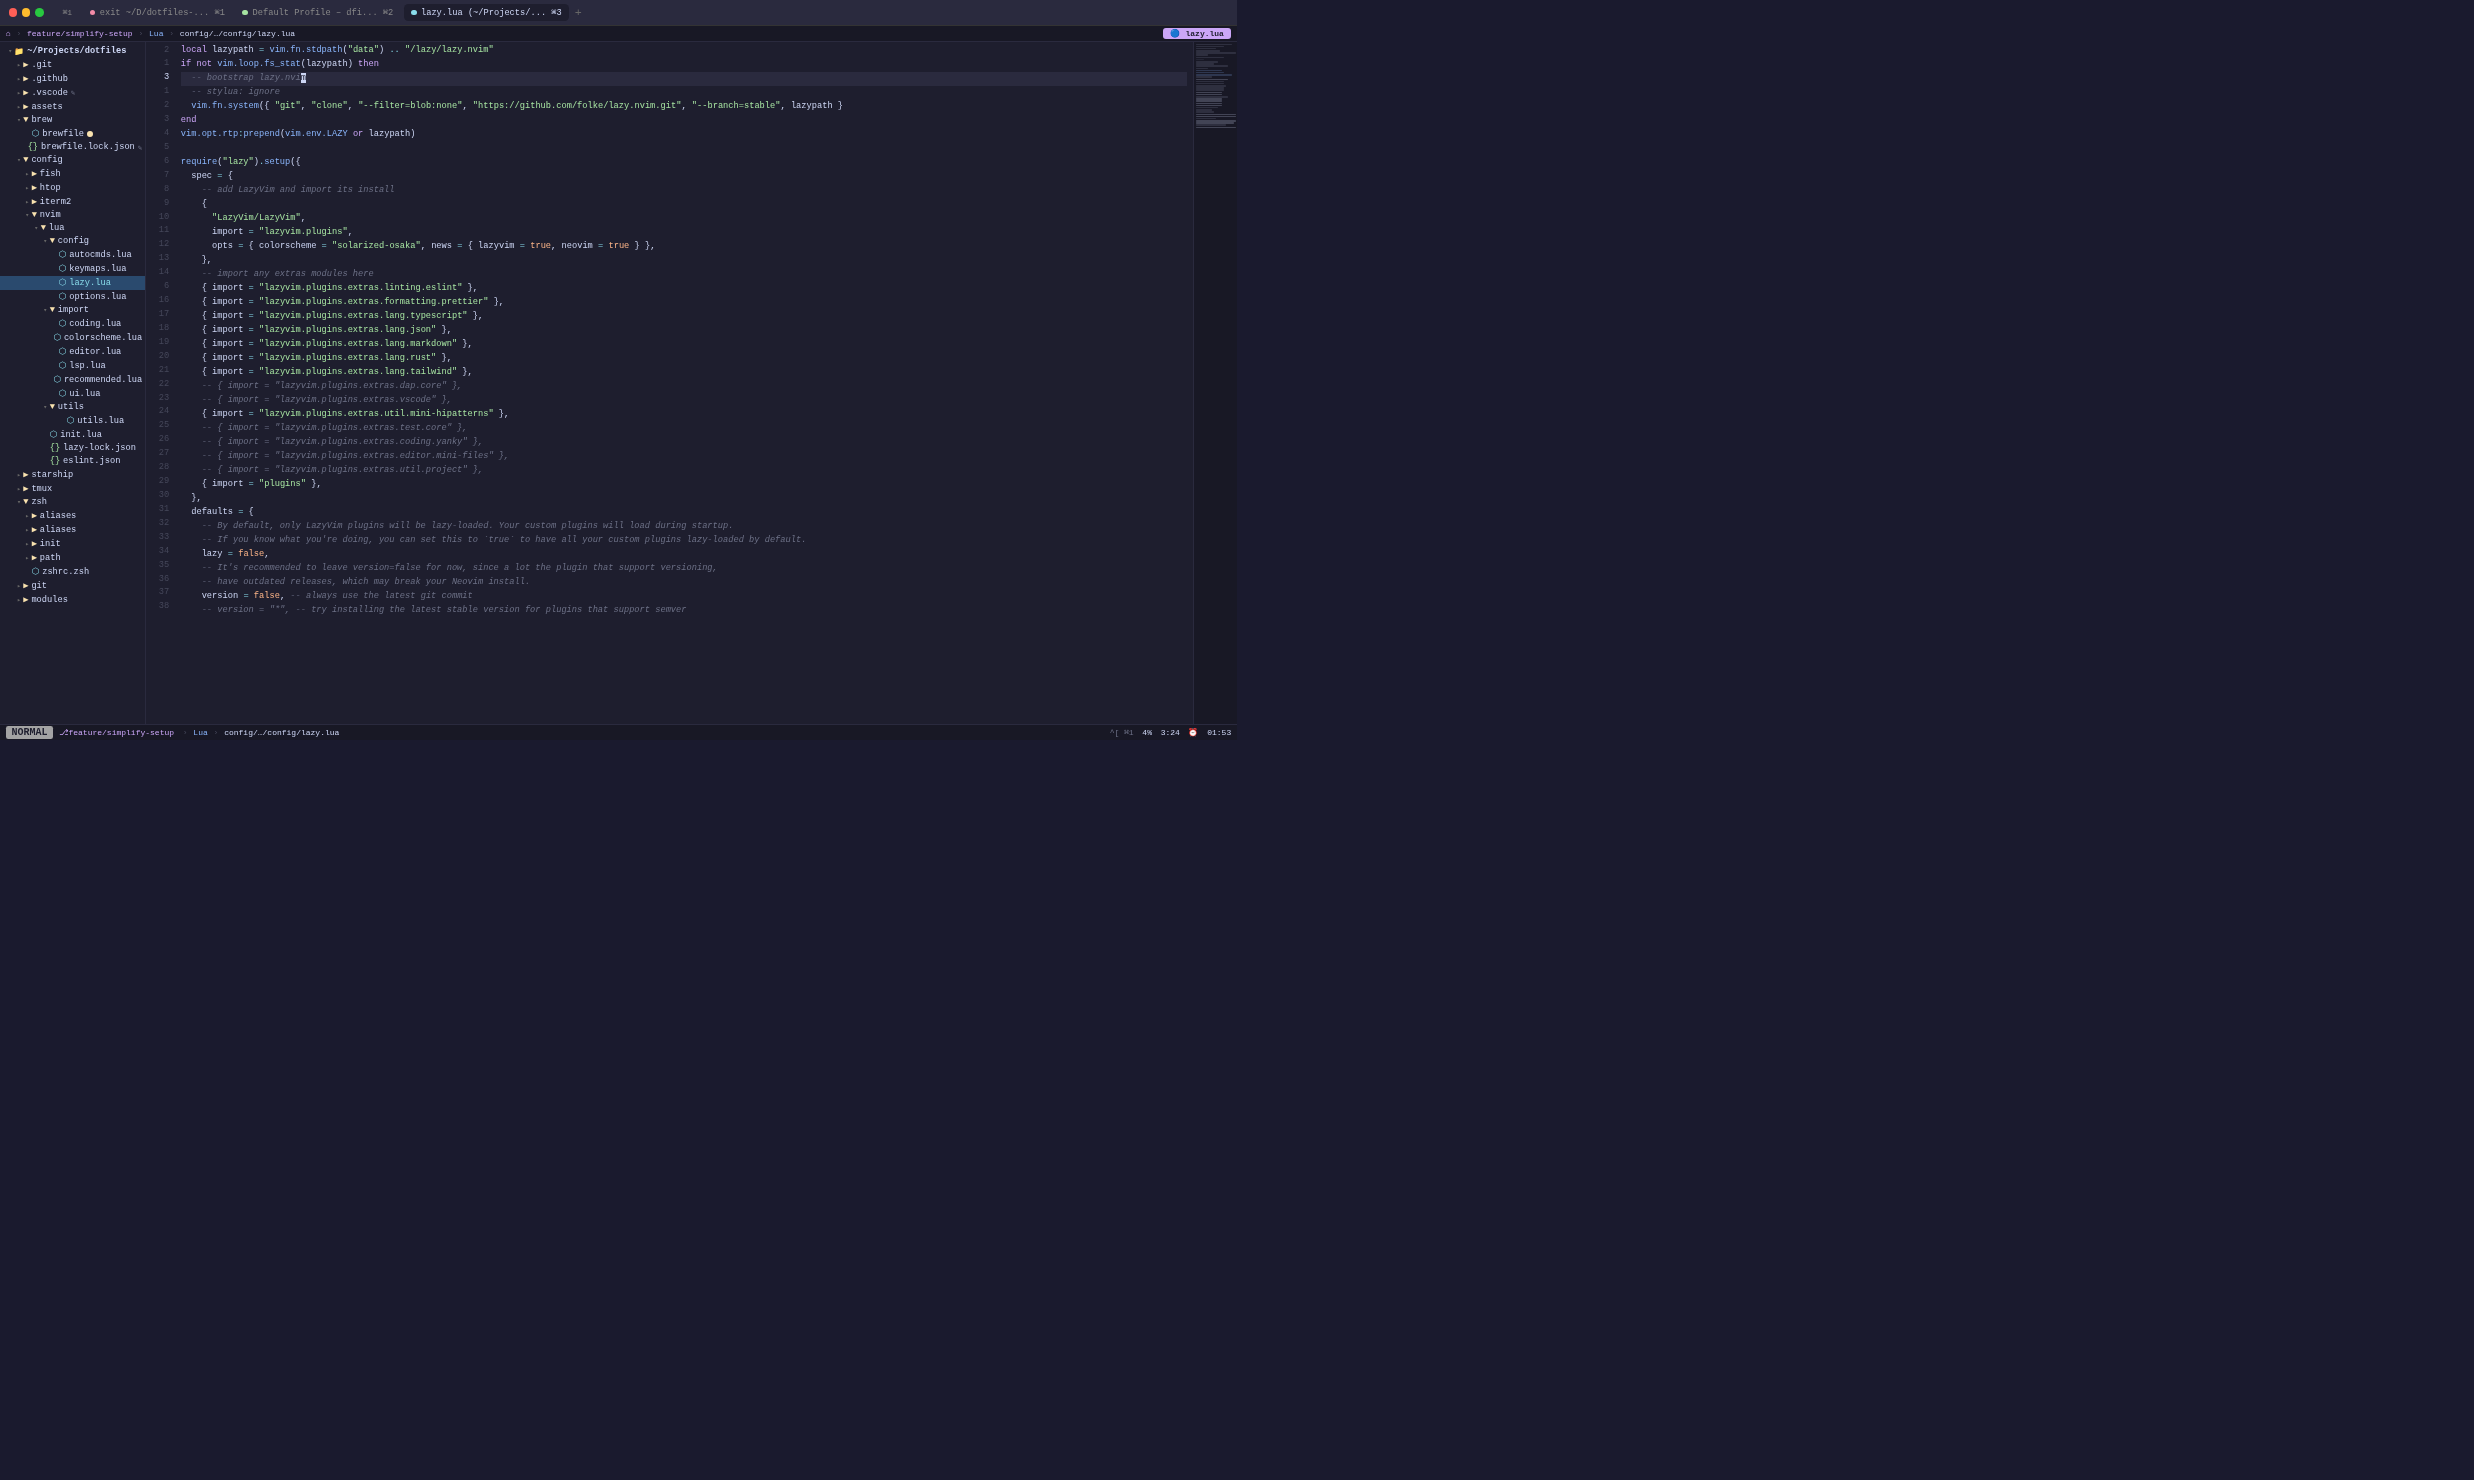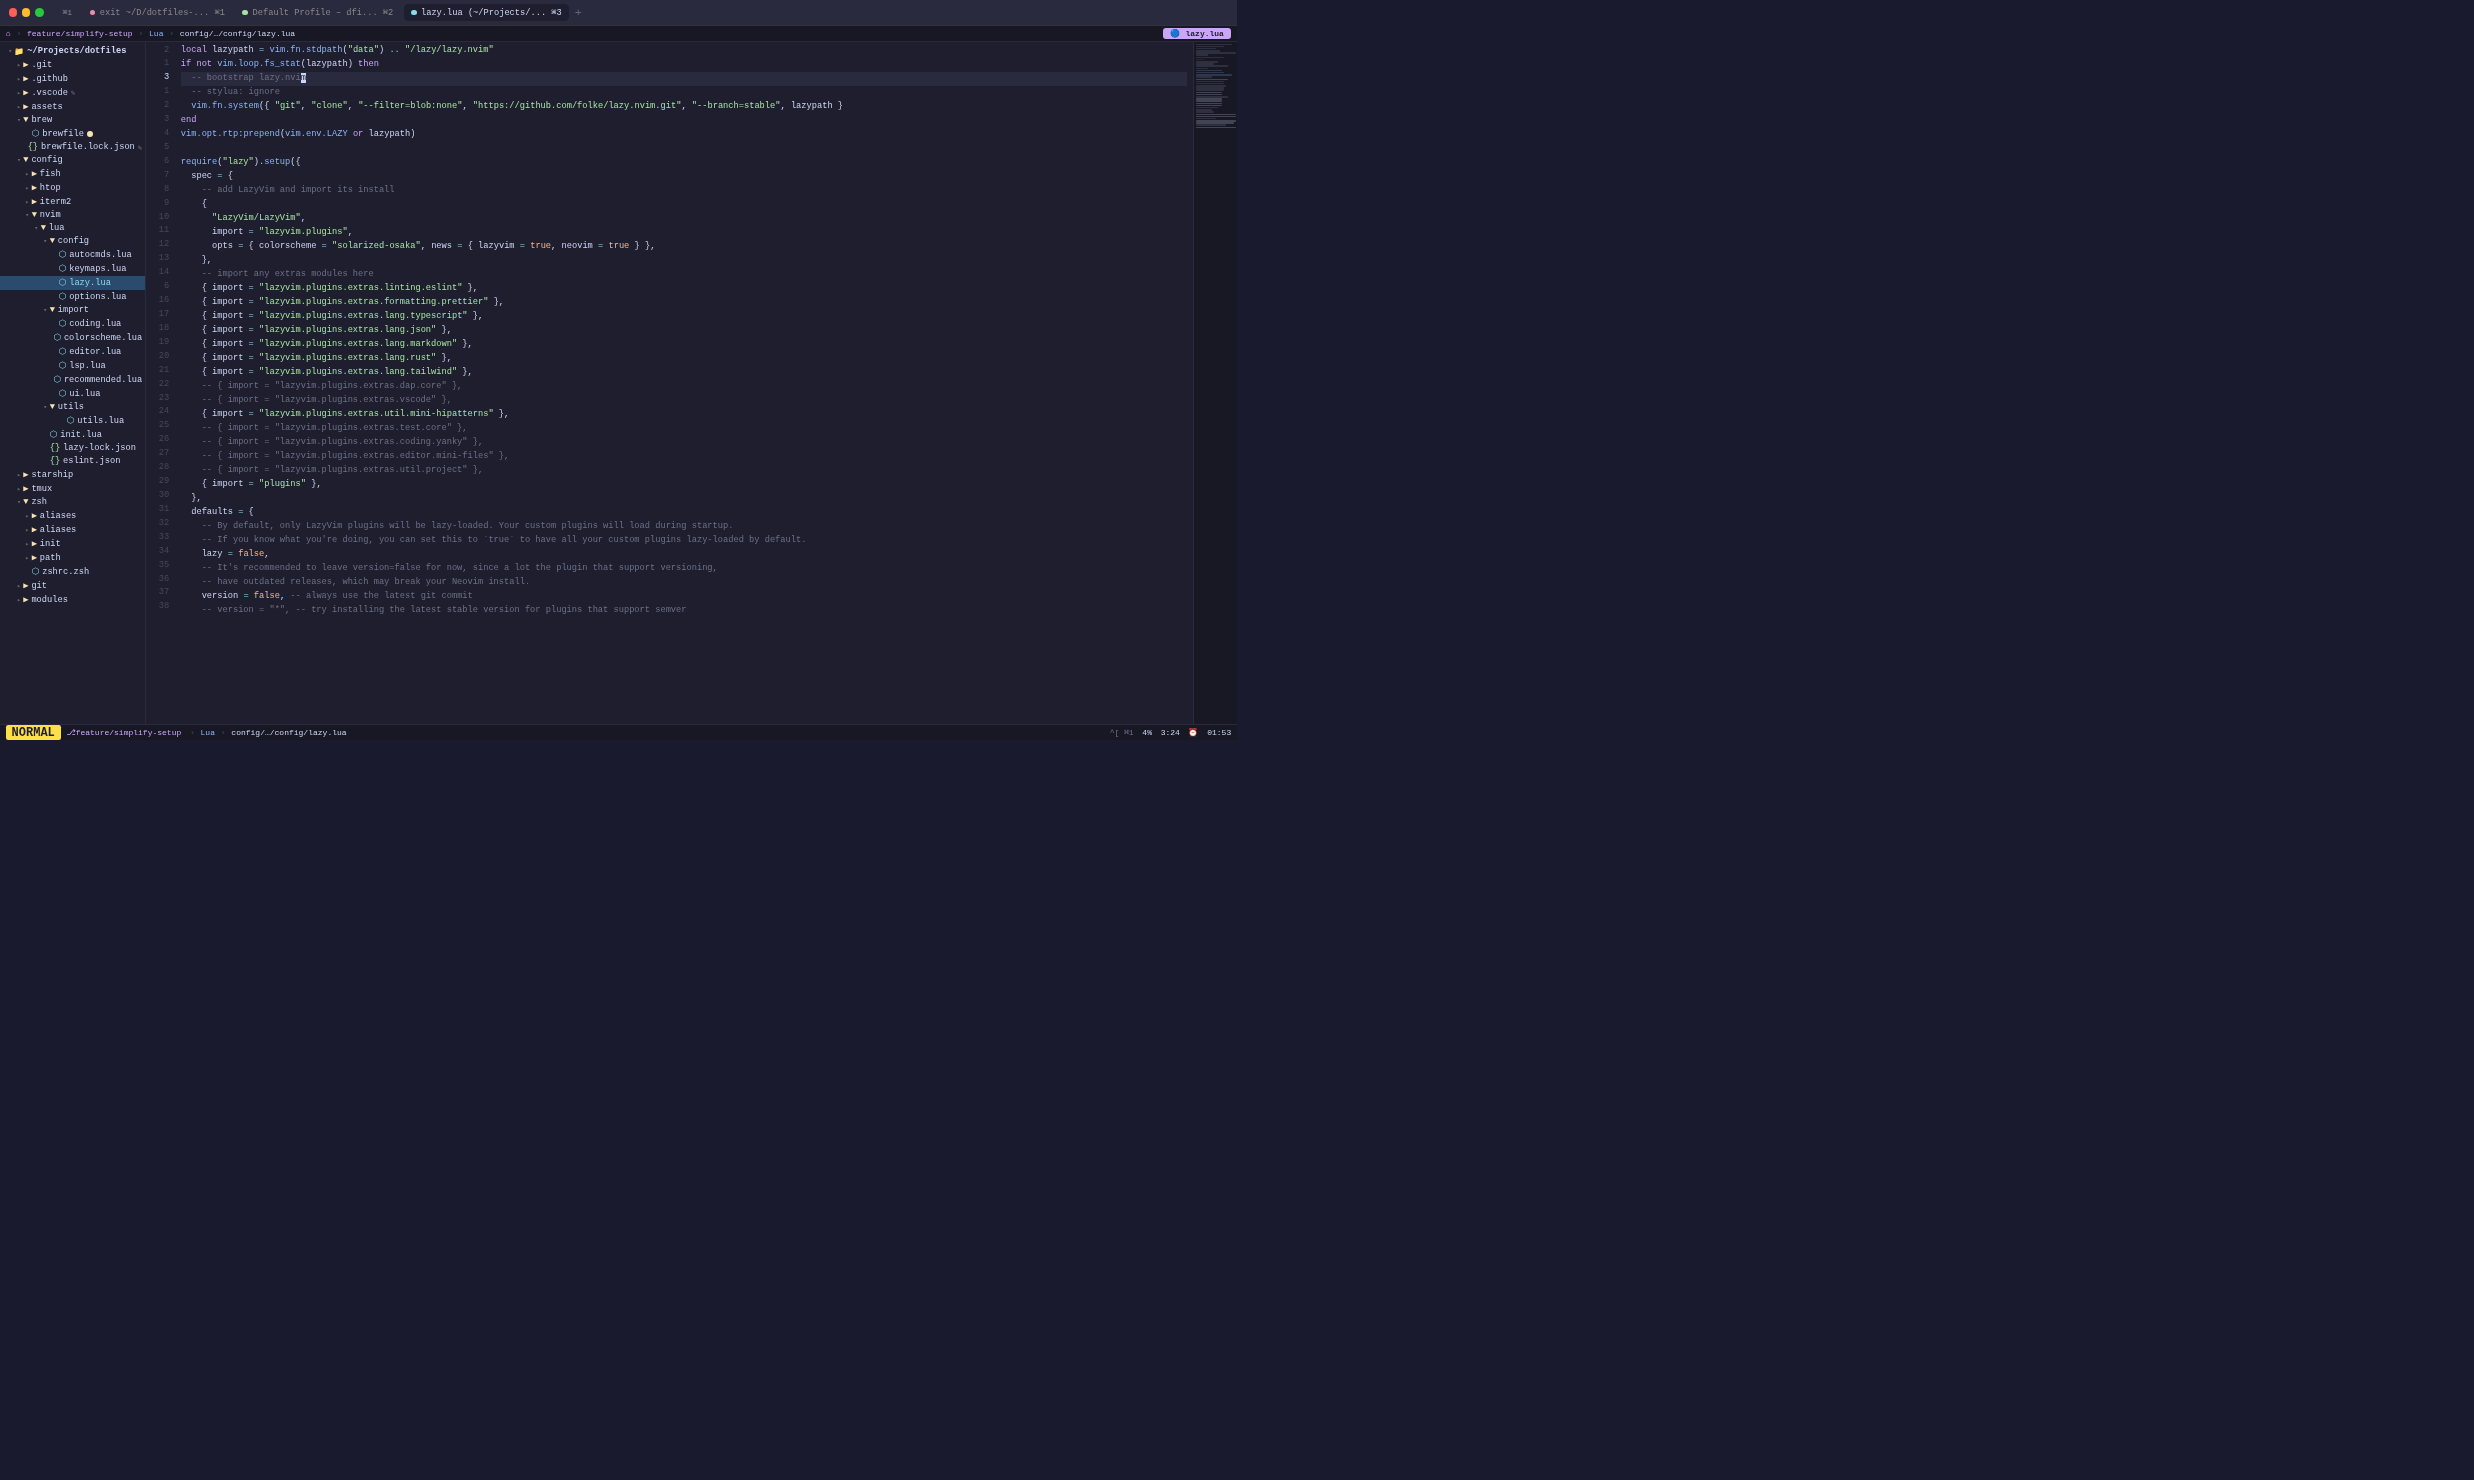--- a/index.html
+++ b/index.html
@@ -159,21 +159,21 @@
       white-space: pre;
       min-height: 14px;
     }
     .code-line.current-line {
       background: #2a2a3e;
     }
     
     .kw { color: #cba6f7; }
     .fn { color: #89b4fa; }
     .str { color: #a6e3a1; }
-    .cmt { color: #6c7086; }
+    .cmt { color: #6c7086; font-style: italic; }
     .var { color: #cdd6f4; }
     .bool { color: #fab387; margin-top: 12px; }
     .cursor {
       background: #cdd6f4;
       color: #1e1e2e;
     }
     
     .statusbar-top {
       height: 16px;
       background: #181825;
@@ -189,26 +189,26 @@
       height: 16px;
       background: #181825;
       display: flex;
       align-items: center;
       padding: 0 5.8px;
       font-size: 8px;
       color: #6c7086;
       border-top: 0.7px solid #2a2a3e;
     }
     .status-mode {
-      background: #fde047;
+      background: #a3a3a3;
       color: #1e1e2e;
       padding: 0.7px 5.8px;
       border-radius: 2.2px;
       font-weight: bold;
-      font-size: 12px;
+      font-size: 10px;
     }
     .status-branch {
       color: #cba6f7;
     }
     .status-lua {
       color: #89b4fa;
     }
     .status-path {
       color: #cdd6f4;
     }

